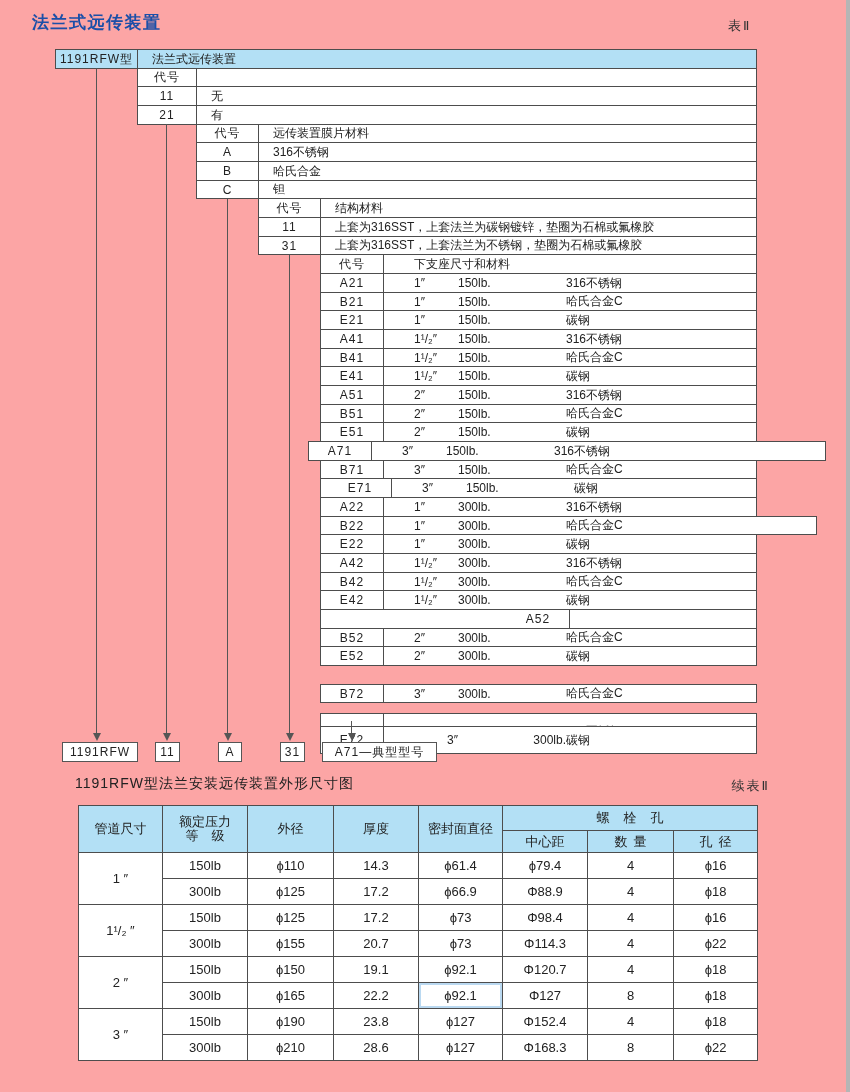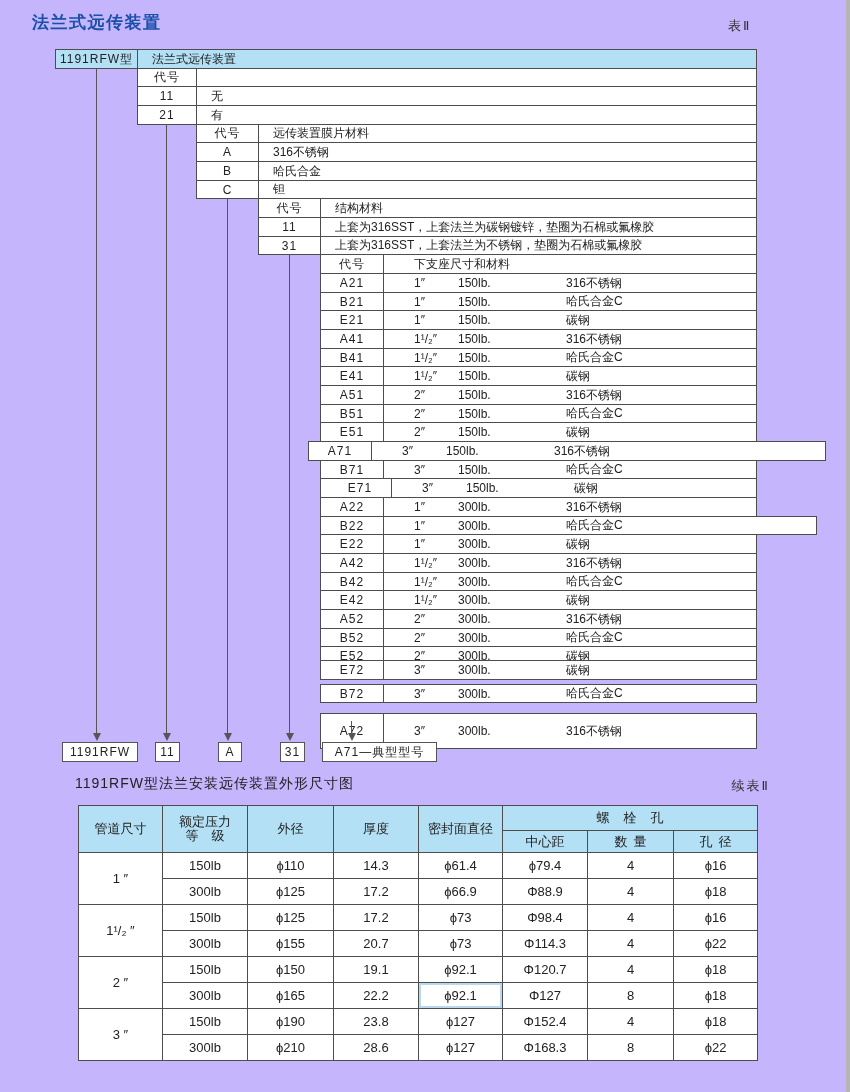--- a/index.html
+++ b/index.html
@@ -1,16 +1,16 @@
 <!DOCTYPE html>
 <html><head>
 <meta charset="utf-8">
 <style>
   html,body{margin:0;padding:0;background:#e8e8e8;}
-  #page{position:relative;width:850px;height:1092px;background:#c4b5fd;
+  #page{position:relative;width:850px;height:1092px;background:#fca5a5;
         font-family:"Liberation Sans","DejaVu Sans",sans-serif;color:#222;overflow:hidden;
         border-right:4px solid #b5b5b5;box-sizing:border-box;}
   .abs{position:absolute;}
   #doc-title{left:32px;top:11px;font-size:17px;font-weight:bold;color:#1b4fa8;letter-spacing:1.5px;}
   #table-tag{left:728px;top:17px;font-size:13px;color:#333;letter-spacing:2px;}
   
   .trow{position:absolute;display:flex;border:1px solid #4d4d4d;box-sizing:border-box;background:#fff;font-size:12px;align-items:center;}
   .trow.hdr{background:#b3e0f5;}
   .tlabel{height:100%;display:flex;align-items:center;justify-content:center;border-right:1px solid #4d4d4d;box-sizing:border-box;letter-spacing:1px;flex:0 0 auto;}
   .tdesc{flex:1;display:flex;align-items:center;padding-left:14px;box-sizing:border-box;white-space:nowrap;overflow:hidden;}
@@ -230,21 +230,21 @@
         </div>
       </div>
       <div class="trow" style="left: 320px; top: 590px; width: 437px; height: 20px;">
         <div class="tlabel" style="width: 63px;">E42</div>
         <div class="tdesc l4">
           <span class="sz">1¹/₂″</span>
           <span class="rt">300lb.</span>
           <span>碳钢</span>
         </div>
       </div>
-      <div class="trow" style="left: 320px; top: 609px; width: 437px; height: 20px;">
+      <div class="trow" style="left: 320px; top: 609px; width: 437px; height: 20px; flex-direction: column;">
         <div class="tlabel" style="width: 63px;">A52</div>
         <div class="tdesc l4">
           <span class="sz">2″</span>
           <span class="rt">300lb.</span>
           <span>316不锈钢</span>
         </div>
       </div>
       <div class="trow" style="left: 320px; top: 628px; width: 437px; height: 19px;">
         <div class="tlabel" style="width: 63px;">B52</div>
         <div class="tdesc l4">
@@ -270,21 +270,21 @@
         </div>
       </div>
       <div class="trow" style="left: 320px; top: 684px; width: 437px; height: 19px;">
         <div class="tlabel" style="width: 63px;">B72</div>
         <div class="tdesc l4">
           <span class="sz">3″</span>
           <span class="rt">300lb.</span>
           <span>哈氏合金C</span>
         </div>
       </div>
-      <div class="trow" style="left: 320px; top: 660px; width: 437px; height: 20px;">
+      <div class="trow" style="left: 320px; top: 726px; width: 437px; height: 28px; text-align: right;">
         <div class="tlabel" style="width: 63px;">E72</div>
         <div class="tdesc l4">
           <span class="sz">3″</span>
           <span class="rt">300lb.</span>
           <span>碳钢</span>
         </div>
       </div>
     </div>
   <div id="connectors">
       <div class="vline" style="left: 96px; top: 68px; height: 665px;"></div>

